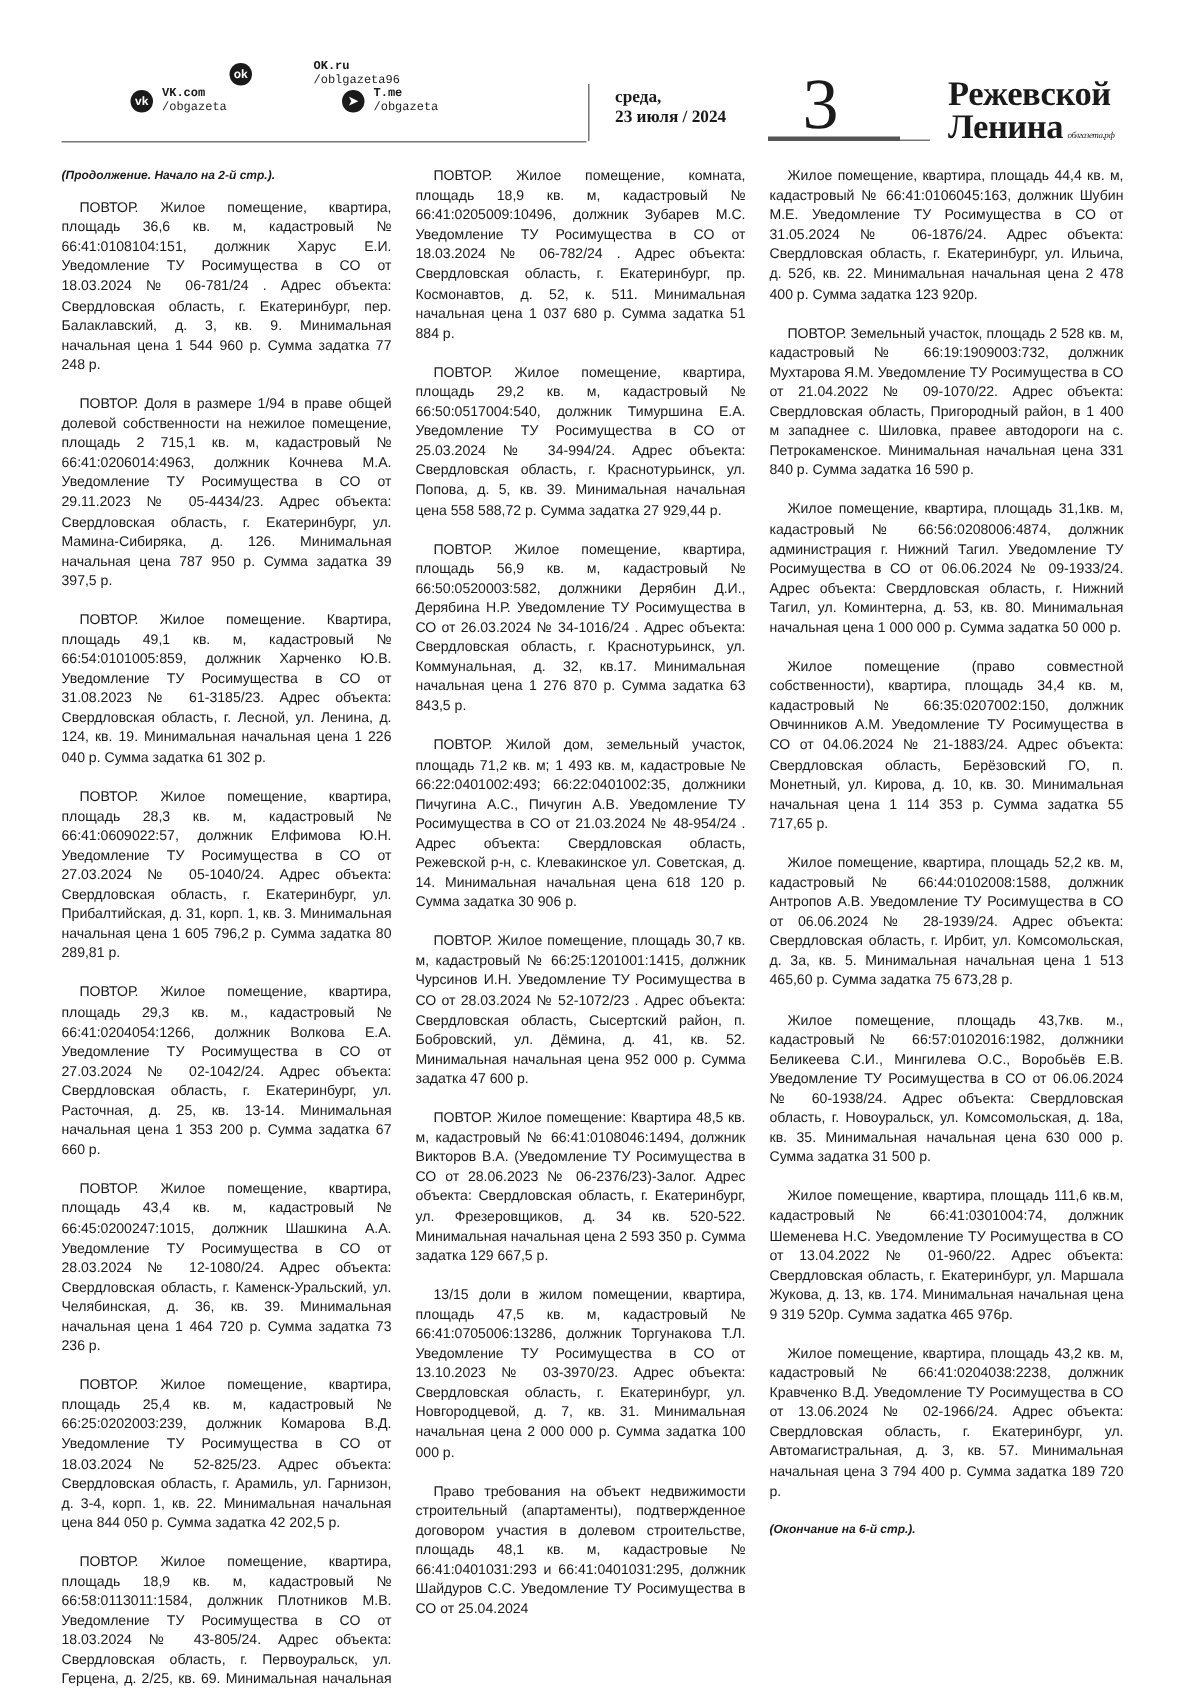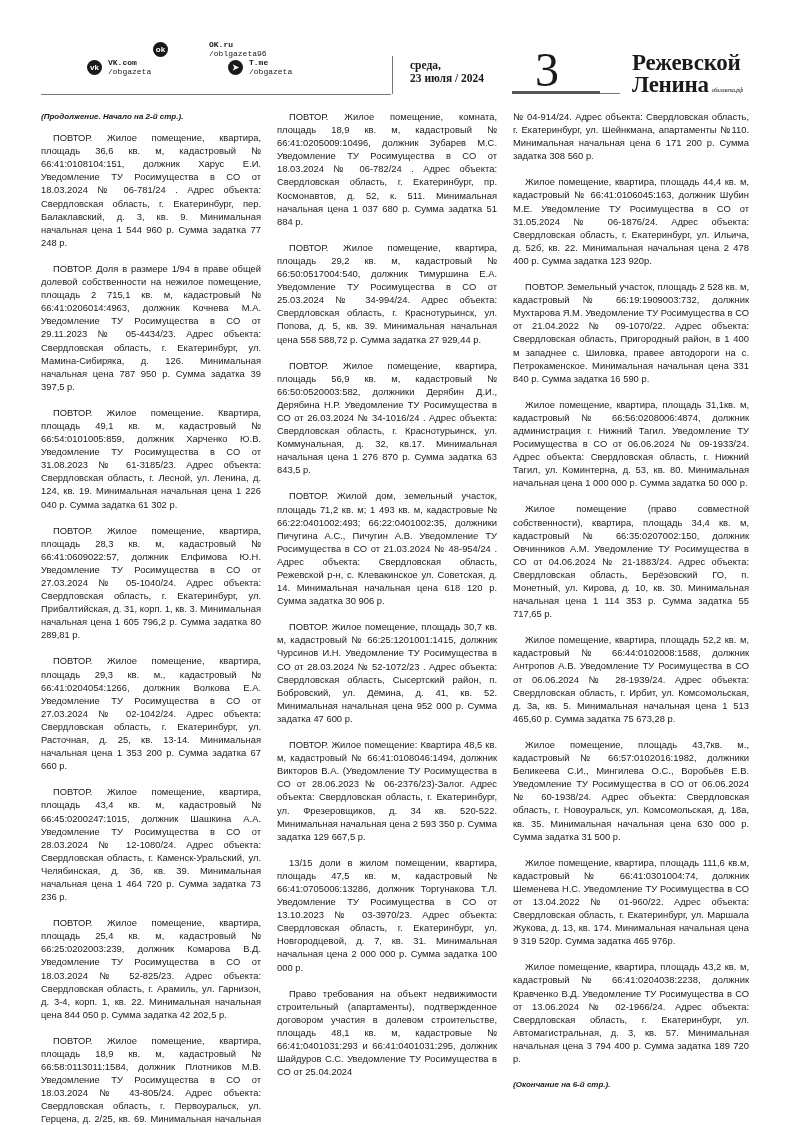--- a/index.html
+++ b/index.html
@@ -75,21 +75,20 @@
     <p class="">ПОВТОР. Жилое помещение, комната, площадь 18,9 кв. м, кадастровый № 66:41:0205009:10496, должник Зубарев М.С. Уведомление ТУ Росимущества в СО от 18.03.2024 № 06-782/24 . Адрес объекта: Свердловская область, г. Екатеринбург, пр. Космонавтов, д. 52, к. 511. Минимальная начальная цена 1 037 680 р. Сумма задатка 51 884 р.</p>
     <p class="">ПОВТОР. Жилое помещение, квартира, площадь 29,2 кв. м, кадастровый № 66:50:0517004:540, должник Тимуршина Е.А. Уведомление ТУ Росимущества в СО от 25.03.2024 № 34-994/24. Адрес объекта: Свердловская область, г. Краснотурьинск, ул. Попова, д. 5, кв. 39. Минимальная начальная цена 558 588,72 р. Сумма задатка 27 929,44 р.</p>
     <p class="">ПОВТОР. Жилое помещение, квартира, площадь 56,9 кв. м, кадастровый № 66:50:0520003:582, должники Дерябин Д.И., Дерябина Н.Р. Уведомление ТУ Росимущества в СО от 26.03.2024 № 34-1016/24 . Адрес объекта: Свердловская область, г. Краснотурьинск, ул. Коммунальная, д. 32, кв.17. Минимальная начальная цена 1 276 870 р. Сумма задатка 63 843,5 р.</p>
     <p class="">ПОВТОР. Жилой дом, земельный участок, площадь 71,2 кв. м; 1 493 кв. м, кадастровые № 66:22:0401002:493; 66:22:0401002:35, должники Пичугина А.С., Пичугин А.В. Уведомление ТУ Росимущества в СО от 21.03.2024 № 48-954/24 . Адрес объекта: Свердловская область, Режевской р-н, с. Клевакинское ул. Советская, д. 14. Минимальная начальная цена 618 120 р. Сумма задатка 30 906 р.</p>
     <p class="">ПОВТОР. Жилое помещение, площадь 30,7 кв. м, кадастровый № 66:25:1201001:1415, должник Чурсинов И.Н. Уведомление ТУ Росимущества в СО от 28.03.2024 № 52-1072/23 . Адрес объекта: Свердловская область, Сысертский район, п. Бобровский, ул. Дёмина, д. 41, кв. 52. Минимальная начальная цена 952 000 р. Сумма задатка 47 600 р.</p>
     <p class="">ПОВТОР. Жилое помещение: Квартира 48,5 кв. м, кадастровый № 66:41:0108046:1494, должник Викторов В.А. (Уведомление ТУ Росимущества в СО от 28.06.2023 № 06-2376/23)-Залог. Адрес объекта: Свердловская область, г. Екатеринбург, ул. Фрезеровщиков, д. 34 кв. 520-522. Минимальная начальная цена 2 593 350 р. Сумма задатка 129 667,5 р.</p>
     <p class="">13/15 доли в жилом помещении, квартира, площадь 47,5 кв. м, кадастровый № 66:41:0705006:13286, должник Торгунакова Т.Л. Уведомление ТУ Росимущества в СО от 13.10.2023 № 03-3970/23. Адрес объекта: Свердловская область, г. Екатеринбург, ул. Новгородцевой, д. 7, кв. 31. Минимальная начальная цена 2 000 000 р. Сумма задатка 100 000 р.</p>
     <p class="">Право требования на объект недвижимости строительный (апартаменты), подтвержденное договором участия в долевом строительстве, площадь 48,1 кв. м, кадастровые № 66:41:0401031:293 и 66:41:0401031:295, должник Шайдуров С.С. Уведомление ТУ Росимущества в СО от 25.04.2024</p>
   </div>
 <div class="col" id="c3">
-    <p class="cont">№ 04-914/24. Адрес объекта: Свердловская область, г. Екатеринбург, ул. Шейнкмана, апартаменты №110. Минимальная начальная цена 6 171 200 р. Сумма задатка 308 560 р.</p>
     <p class="">Жилое помещение, квартира, площадь 44,4 кв. м, кадастровый № 66:41:0106045:163, должник Шубин М.Е. Уведомление ТУ Росимущества в СО от 31.05.2024 № 06-1876/24. Адрес объекта: Свердловская область, г. Екатеринбург, ул. Ильича, д. 52б, кв. 22. Минимальная начальная цена 2 478 400 р. Сумма задатка 123 920р.</p>
     <p class="">ПОВТОР. Земельный участок, площадь 2 528 кв. м, кадастровый № 66:19:1909003:732, должник Мухтарова Я.М. Уведомление ТУ Росимущества в СО от 21.04.2022 № 09-1070/22. Адрес объекта: Свердловская область, Пригородный район, в 1 400 м западнее с. Шиловка, правее автодороги на с. Петрокаменское. Минимальная начальная цена 331 840 р. Сумма задатка 16 590 р.</p>
     <p class="">Жилое помещение, квартира, площадь 31,1кв. м, кадастровый № 66:56:0208006:4874, должник администрация г. Нижний Тагил. Уведомление ТУ Росимущества в СО от 06.06.2024 № 09-1933/24. Адрес объекта: Свердловская область, г. Нижний Тагил, ул. Коминтерна, д. 53, кв. 80. Минимальная начальная цена 1 000 000 р. Сумма задатка 50 000 р.</p>
     <p class="">Жилое помещение (право совместной собственности), квартира, площадь 34,4 кв. м, кадастровый № 66:35:0207002:150, должник Овчинников А.М. Уведомление ТУ Росимущества в СО от 04.06.2024 № 21-1883/24. Адрес объекта: Свердловская область, Берёзовский ГО, п. Монетный, ул. Кирова, д. 10, кв. 30. Минимальная начальная цена 1 114 353 р. Сумма задатка 55 717,65 р.</p>
     <p class="">Жилое помещение, квартира, площадь 52,2 кв. м, кадастровый № 66:44:0102008:1588, должник Антропов А.В. Уведомление ТУ Росимущества в СО от 06.06.2024 № 28-1939/24. Адрес объекта: Свердловская область, г. Ирбит, ул. Комсомольская, д. 3а, кв. 5. Минимальная начальная цена 1 513 465,60 р. Сумма задатка 75 673,28 р.</p>
     <p class="">Жилое помещение, площадь 43,7кв. м., кадастровый № 66:57:0102016:1982, должники Беликеева С.И., Мингилева О.С., Воробьёв Е.В. Уведомление ТУ Росимущества в СО от 06.06.2024 № 60-1938/24. Адрес объекта: Свердловская область, г. Новоуральск, ул. Комсомольская, д. 18а, кв. 35. Минимальная начальная цена 630 000 р. Сумма задатка 31 500 р.</p>
     <p class="">Жилое помещение, квартира, площадь 111,6 кв.м, кадастровый № 66:41:0301004:74, должник Шеменева Н.С. Уведомление ТУ Росимущества в СО от 13.04.2022 № 01-960/22. Адрес объекта: Свердловская область, г. Екатеринбург, ул. Маршала Жукова, д. 13, кв. 174. Минимальная начальная цена 9 319 520р. Сумма задатка 465 976р.</p>
     <p class="">Жилое помещение, квартира, площадь 43,2 кв. м, кадастровый № 66:41:0204038:2238, должник Кравченко В.Д. Уведомление ТУ Росимущества в СО от 13.06.2024 № 02-1966/24. Адрес объекта: Свердловская область, г. Екатеринбург, ул. Автомагистральная, д. 3, кв. 57. Минимальная начальная цена 3 794 400 р. Сумма задатка 189 720 р.</p>
     <p class="note">(Окончание на 6-й стр.).</p>
   </div>

